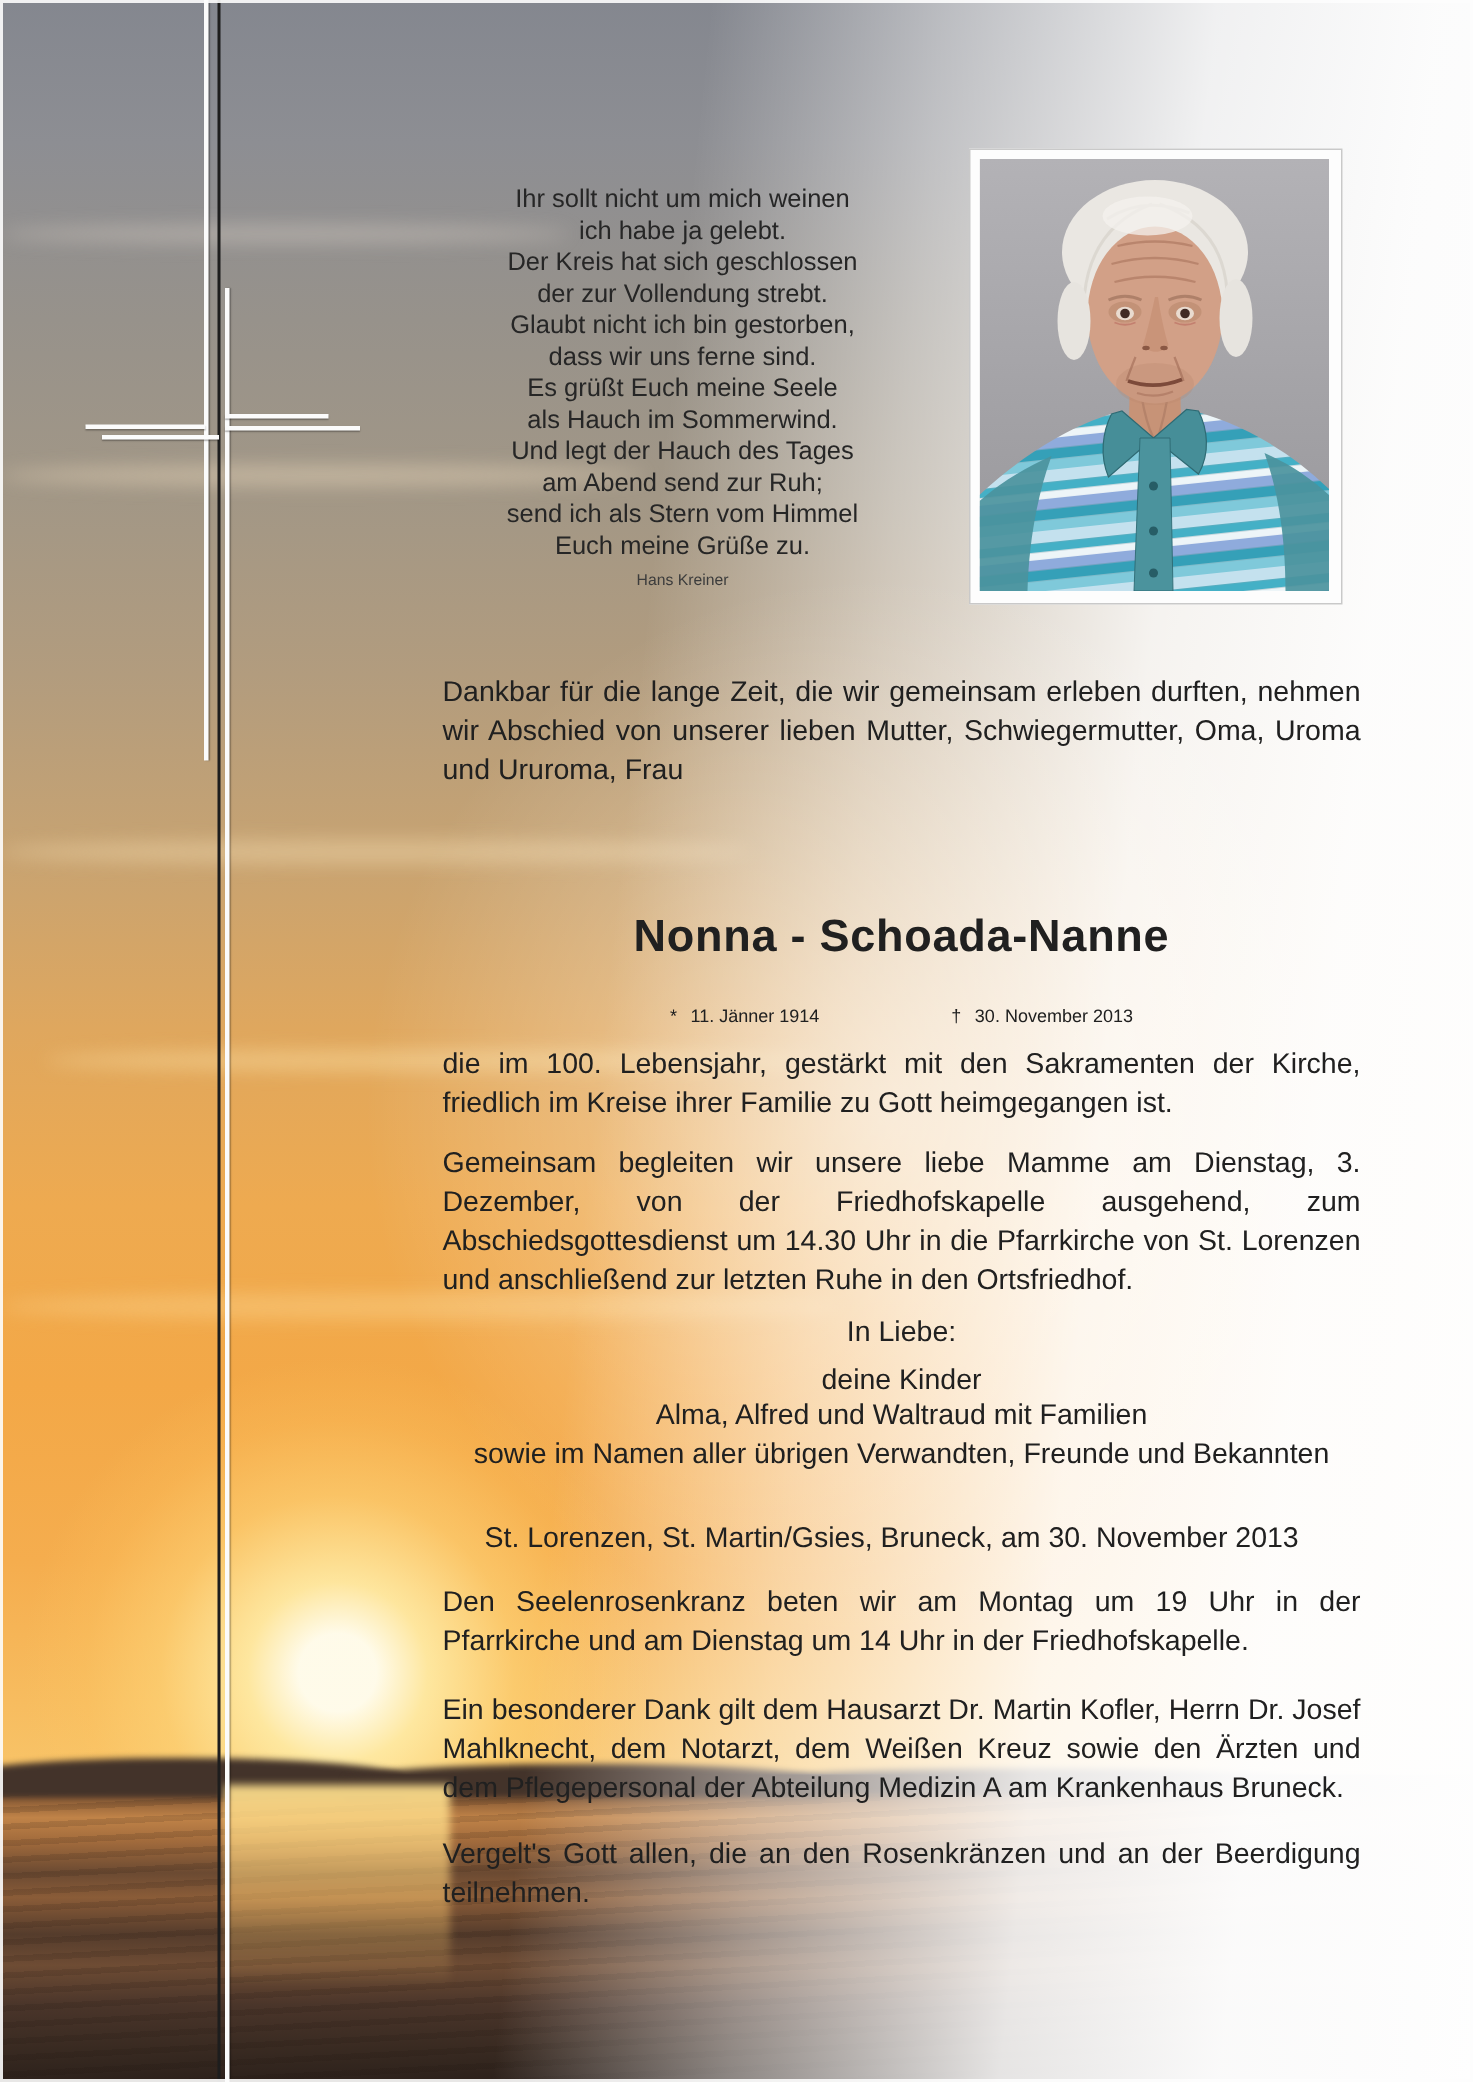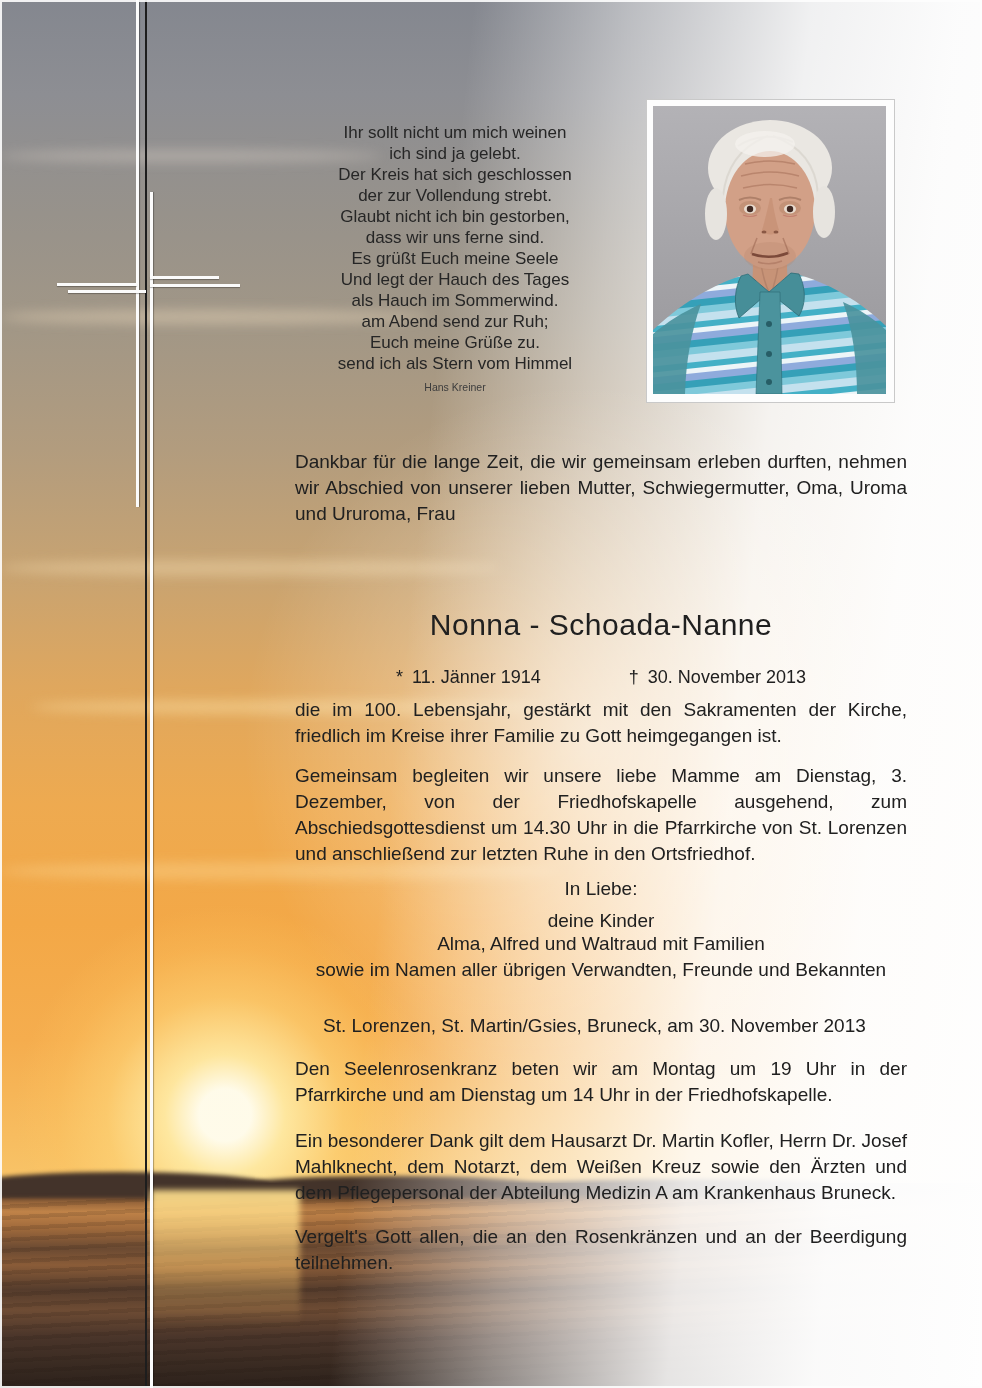--- a/index.html
+++ b/index.html
@@ -89,22 +89,22 @@
   
   .txt { position:absolute; left:295px; width:612px; font-size:19px; line-height:26px; color:#202020; }
   .justify { text-align:justify; }
   .center  { text-align:center; }
   .poem {
     position:absolute; left:250px; top:122px; width:410px;
     text-align:center; font-size:17px; line-height:21px; color:#262626;
   }
   .poem-author { font-size:10.5px; margin-top:3px; color:#3c3c3c; }
   .name-line   { top:532px; font-size:55px; line-height:1.15; letter-spacing:1px; text-align:center; color:#161616; }
-  .nick-line   { top:612px; font-size:30px; text-align:center; letter-spacing:.5px; }
-  .dates-line  { top:664px; display:flex; justify-content:center; gap:88px; font-size:18px; }
+  .nick-line   { top:612px; font-size:30px; text-align:center; letter-spacing:.5px;font-weight:bold; }
+  .dates-line  { top:664px; display:flex; justify-content:center; gap:88px; font-size:12px; }
   .dates-line .sym { display:inline-block; margin-right:9px; }
   .p-intro   { top:449px; }
   .p-passing { top:697px; }
   .p-funeral { top:763px; }
   .p-inlove  { top:876px; }
   .p-kinder  { top:908px; }
   .p-alma    { top:931px; }
   .p-sowie   { top:957px; }
   .p-placedate { top:1013px; padding-left:28px; box-sizing:border-box; }
   .p-rosary  { top:1056px; }
@@ -204,31 +204,31 @@
         <circle cx="116" cy="218" r="3" fill="#275d66"></circle>
         <circle cx="116" cy="248" r="3" fill="#275d66"></circle>
         <circle cx="116" cy="276" r="3" fill="#275d66"></circle>
       </svg>
     </div>
   </div>
 
   <div class="poem">
     <div>
         <div>Ihr sollt nicht um mich weinen</div>
-        <div>ich sind ja gelebt.</div>
+        <div>ich habe ja gelebt.</div>
         <div>Der Kreis hat sich geschlossen</div>
         <div>der zur Vollendung strebt.</div>
         <div>Glaubt nicht ich bin gestorben,</div>
         <div>dass wir uns ferne sind.</div>
         <div>Es grüßt Euch meine Seele</div>
+        <div>als Hauch im Sommerwind.</div>
         <div>Und legt der Hauch des Tages</div>
-        <div>als Hauch im Sommerwind.</div>
         <div>am Abend send zur Ruh;</div>
+        <div>send ich als Stern vom Himmel</div>
         <div>Euch meine Grüße zu.</div>
-        <div>send ich als Stern vom Himmel</div>
       </div>
     <div class="poem-author">Hans Kreiner</div>
   </div>
 
   <div class="txt justify p-intro">Dankbar für die lange Zeit, die wir gemeinsam erleben durften, nehmen wir Abschied von unserer lieben Mutter, Schwiegermutter, Oma, Uroma und Ururoma, Frau</div>
 
   <div class="txt nick-line">Nonna - Schoada-Nanne</div>
 
   <div class="txt dates-line">
     <span>

